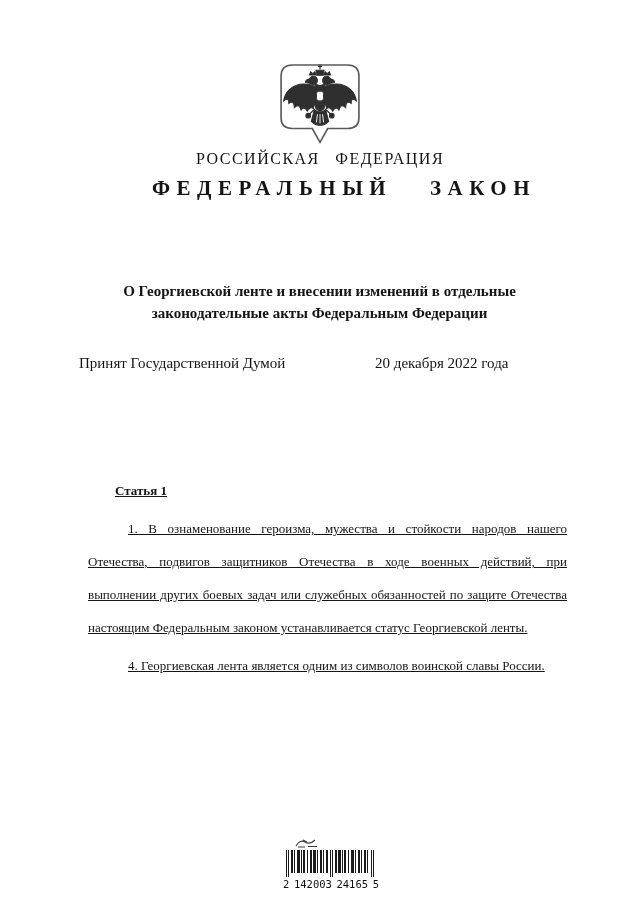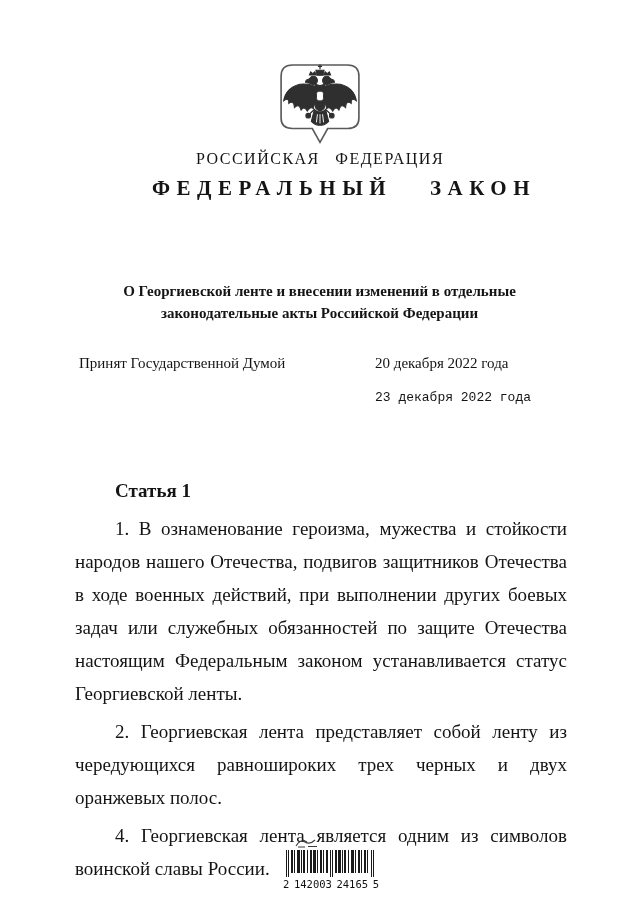--- a/index.html
+++ b/index.html
@@ -20,24 +20,24 @@
   .law-title{
     position:absolute;top:280px;left:0;width:639px;text-align:center;
     font-weight:bold;font-size:15px;line-height:22px;
   }
   .adopt-row{position:absolute;left:79px;width:482px;height:20px;font-size:15px}
   .adopt-row.row1{top:355px}
   .adopt-row.row2{top:390px;font-family:"Liberation Mono",monospace;font-size:13px}
   .adopt-row .date{position:absolute;left:296px;top:0}
   .body-text{
     position:absolute;top:474px;left:75px;width:492px;
-    font-size:19px;line-height:33px;text-align:justify;
+    font-size:13px;line-height:33px;text-align:justify;text-decoration:underline;
   }
   .article-heading{font-weight:bold;text-indent:40px}
-  .body-text p{margin:5px 0 0 0;text-indent:40px}
+  .body-text p{margin:5px 0 0 13px;text-indent:40px}
   .barcode-block{position:absolute;top:836px;left:283px;width:96px}
   .mark{display:block;width:34px;height:13px;margin:0 0 1px 10px}
   .bars{display:block;margin:0 auto}
   .digits{
     display:flex;justify-content:space-between;margin-top:1px;
     font-family:"DejaVu Sans Mono",monospace;font-size:10.5px;color:#111;
   }
 </style>
 </head>
 <body>
@@ -69,35 +69,33 @@
 
     <rect x="36.6" y="27.5" width="6.8" height="9.5" rx="2.4" fill="#ffffff" stroke="#2f2f2f" stroke-width="0.9"></rect>
   </svg>
 </div>
 
 <div class="country">РОССИЙСКАЯ ФЕДЕРАЦИЯ</div>
 <div class="doctype">ФЕДЕРАЛЬНЫЙ ЗАКОН</div>
 
 <div class="law-title">
   <div>О Георгиевской ленте и внесении изменений в отдельные</div>
-  <div>законодательные акты Российской Федерации</div>
+  <div>законодательные акты Федеральным Федерации</div>
 </div>
 
 <div class="adopt-row row1">
   <span>Принят Государственной Думой</span>
   <span class="date">20 декабря 2022 года</span>
 </div>
 <div class="adopt-row row2">
-  <span class="date">23 декабря 2022 года</span>
 </div>
 
 <div class="body-text">
   <div class="article-heading">Статья 1</div>
   <p>1. В ознаменование героизма, мужества и стойкости народов нашего Отечества, подвигов защитников Отечества в ходе военных действий, при выполнении других боевых задач или служебных обязанностей по защите Отечества настоящим Федеральным законом устанавливается статус Георгиевской ленты.</p>
-  <p>2. Георгиевская лента представляет собой ленту из чередующихся равношироких трех черных и двух оранжевых полос.</p>
   <p>4. Георгиевская лента является одним из символов воинской славы России.</p>
 </div>
 
 <div class="barcode-block">
   <svg class="mark" viewBox="0 0 34 13">
     <path d="M3 10 Q7 3 12 6 T22 4" fill="none" stroke="#3a3a3a" stroke-width="1.1"></path>
     <path d="M5 11 h7 M15 10.5 h9 M10 4 l4 2" fill="none" stroke="#3a3a3a" stroke-width="1.1"></path>
   </svg>
   <svg class="bars" width="90" height="27" viewBox="0 0 90 27">
     <g fill="#1a1a1a">

